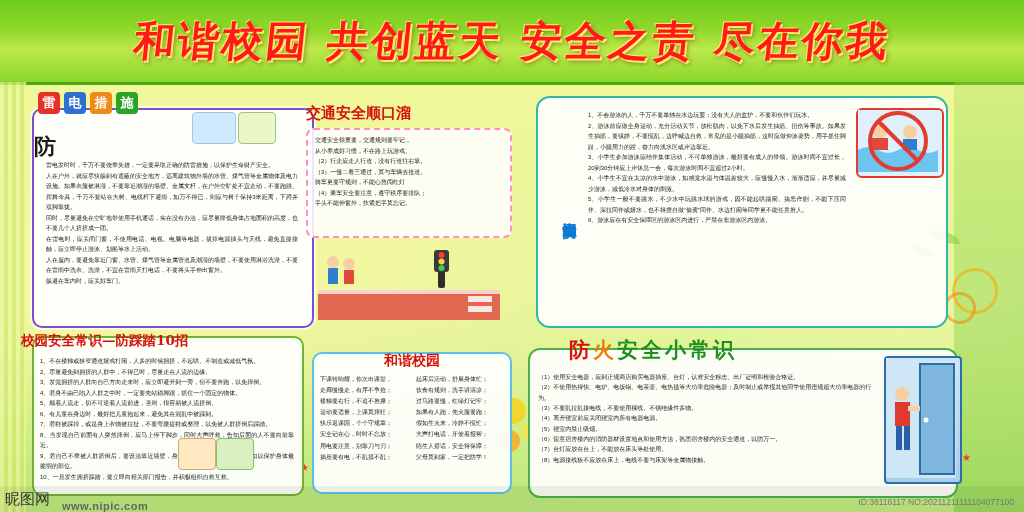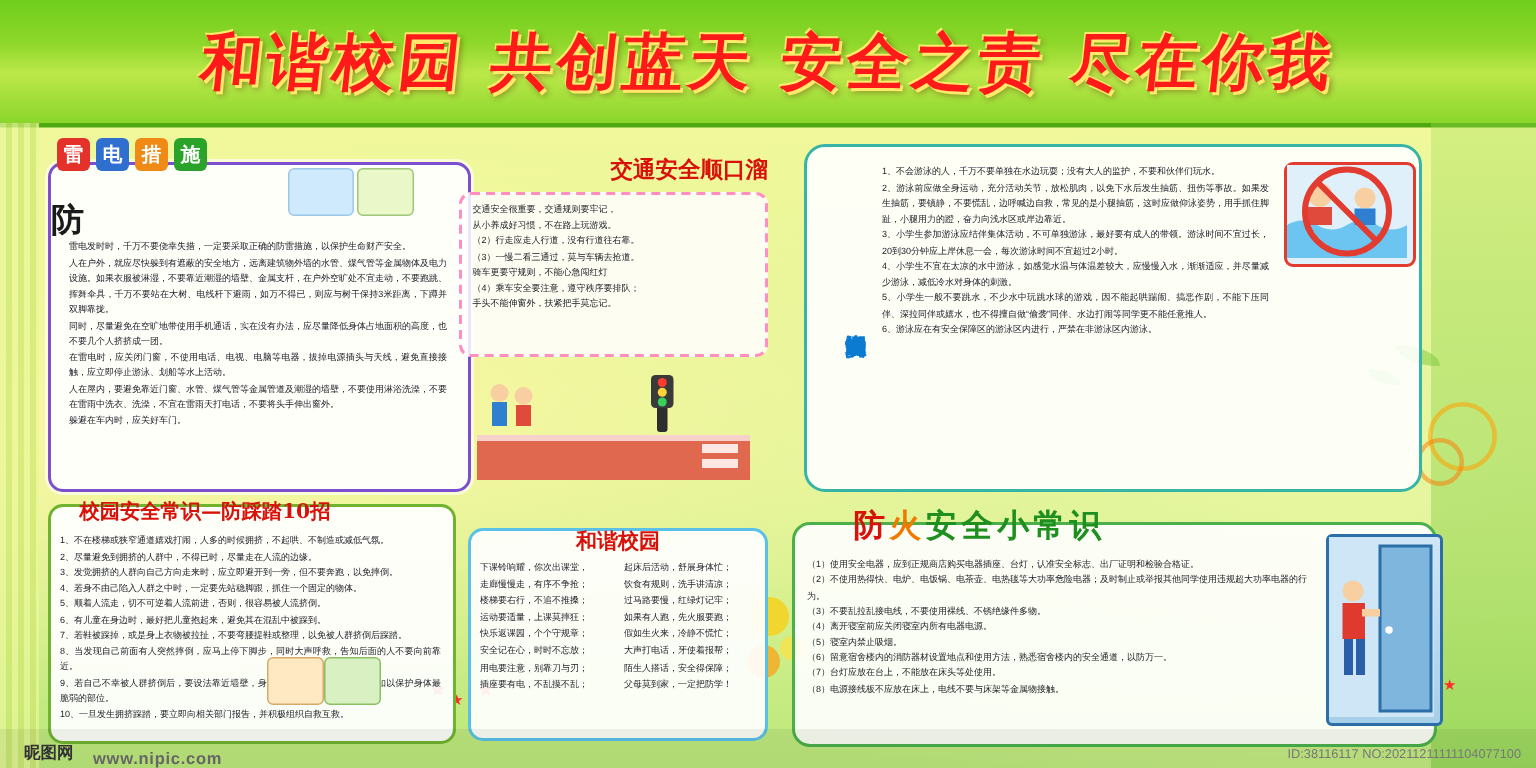--- a/index.html
+++ b/index.html
@@ -54,38 +54,38 @@
     box-shadow:0 0 0 2px rgba(255,255,255,.6);}
   #thunder-head{position:absolute;left:38px;top:92px;display:flex;align-items:center;gap:4px;z-index:5;}
   .tile{width:22px;height:22px;border-radius:4px;display:flex;align-items:center;justify-content:center;
     font-size:13px;font-weight:bold;color:#fff;font-family:"DejaVu Serif",serif;}
   .tile.red{background:#e4322b;} .tile.blue{background:#2f6fd0;}
   .tile.orange{background:#f08a16;} .tile.green{background:#2aa32a;}
   #fang-big{position:absolute;left:34px;top:132px;font-size:22px;font-weight:bold;color:#1a1a1a;
     font-family:"DejaVu Serif",serif;z-index:6;}
   #thunder-body{position:absolute;left:46px;top:160px;width:252px;height:160px;z-index:4;}
   .kid-art{position:absolute;border-radius:4px;background:#cfeafd;border:1px solid #9cc7e8;}
-  #traffic-title{position:absolute;left:306px;top:104px;width:206px;text-align:right;font-size:15px;}
+  #traffic-title{position:absolute;left:306px;top:104px;width:206px;text-align:left;font-size:15px;}
   #traffic-box{position:absolute;left:306px;top:128px;width:206px;height:110px;
     border:2px dashed #ff8fc0;border-radius:8px;background:rgba(255,255,255,.86);padding:5px 7px;box-sizing:border-box;}
   #traffic-scene{position:absolute;left:318px;top:250px;width:182px;height:70px;}
 
   
   #drown-panel{left:536px;top:96px;width:412px;height:232px;
     border:2px solid #36b5a6;border-radius:14px;background:rgba(255,255,255,.90);}
   #drown-title{position:absolute;left:548px;top:112px;width:30px;font-size:14px;font-weight:bold;
     color:#0c7bd1;font-family:"DejaVu Serif",serif;line-height:1.18;text-align:center;
     writing-mode:vertical-rl;text-orientation:upright;height:200px;}
   #drown-body{position:absolute;left:588px;top:110px;width:258px;height:205px;}
   #drown-art{position:absolute;left:856px;top:108px;width:84px;height:66px;border:2px solid #e23b2f;border-radius:6px;background:#dff0fb;}
 
   
   #campus-panel{left:32px;top:336px;width:272px;height:160px;
     border:2px solid #6fb32f;border-radius:10px;background:rgba(255,255,255,.93);}
-  #campus-title{position:absolute;left:53px;top:332px;font-size:13.5px;color:#d8120a;font-weight:bold;
+  #campus-title{position:absolute;left:21px;top:332px;font-size:13.5px;color:#d8120a;font-weight:bold;
     font-family:"DejaVu Serif",serif;background:rgba(255,255,255,.0);}
   #campus-body{position:absolute;left:40px;top:356px;width:254px;height:136px;}
 
   
   #song-panel{left:312px;top:352px;width:200px;height:142px;
     border:2px solid #5bc0e8;border-radius:10px;background:rgba(255,255,255,.92);}
   #song-title{position:absolute;left:318px;top:352px;width:188px;text-align:center;font-size:14px;}
   #song-body{position:absolute;left:320px;top:374px;width:184px;height:116px;
     display:flex;gap:8px;}
   .song-col{font-size:6.0px;line-height:1.85;color:#1b1b24;flex:1;}
@@ -96,21 +96,21 @@
   #fire-title{position:absolute;left:536px;top:336px;font-size:21px;font-weight:bold;
     font-family:"DejaVu Serif",serif;letter-spacing:3px;white-space:nowrap;margin-left:33px;}
   #fire-body{position:absolute;left:538px;top:372px;width:338px;height:122px;}
   .fire-line{font-size:6.0px;line-height:1.72;color:#1b1b24;}
   #fire-art{position:absolute;left:884px;top:356px;width:74px;height:124px;
     background:linear-gradient(180deg,#cfe6f7,#a7cfe8);border:2px solid #2b6ea8;border-radius:4px;}
 
   
   .footer{position:absolute;left:0;bottom:0;width:1024px;height:26px;
     background:rgba(0,0,0,.06);}
-  #wm-logo{position:absolute;left:16px;bottom:3px;font-size:11px;font-weight:bold;color:#333;}
+  #wm-logo{position:absolute;left:5px;bottom:3px;font-size:15px;font-weight:normal;color:#333;}
   #wm-url{position:absolute;left:62px;bottom:0;font-size:11px;color:#666;letter-spacing:.5px;font-weight:bold;}
   #idcode{position:absolute;right:10px;bottom:5px;font-size:8.5px;color:#777;}
 
   .star{position:absolute;color:#ff2d2d;font-size:13px;}
   .leaf{position:absolute;width:30px;height:14px;border-radius:0 100% 0 100%;background:rgba(120,200,60,.5);}
 </style>
 </head>
 <body>
 
 <div class="board">

